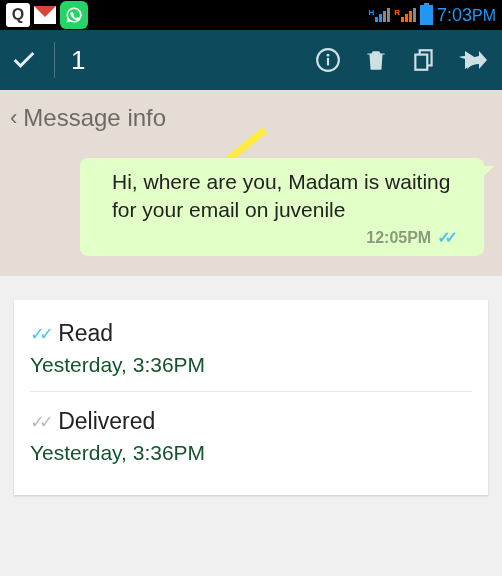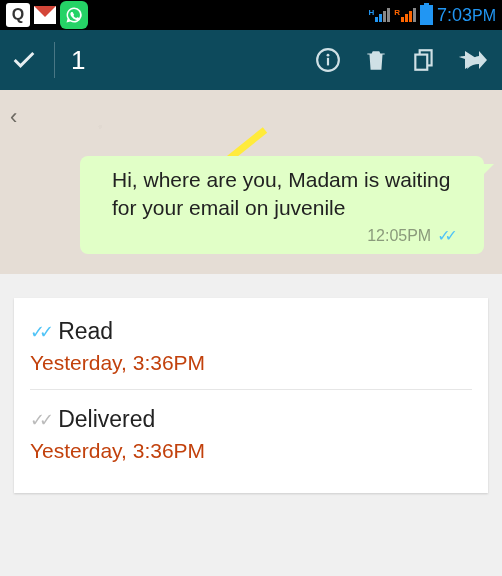--- a/index.html
+++ b/index.html
@@ -118,34 +118,34 @@
       line-height: 1.35;
     }
     .bubble::after{
       content:''; position:absolute; right:-10px; top:8px;
       border: 10px solid transparent;
       border-left-color: #e1ffc7;
       border-top-color: #e1ffc7;
       border-top-left-radius:3px;
       width:0;height:0;
     }
-    .bubble-meta { display:flex; justify-content:flex-end; align-items:center; gap:6px; font-size:16px; color:#8a9a7b; margin-top:2px;}
+    .bubble-meta { display:flex; justify-content:flex-end; align-items:center; gap:6px; font-size:16px; color:#8a9a7b; margin-top:2px;font-weight:bold;}
     .ticks { color:#4fc3f7; font-size:16px; letter-spacing:-6px; }
 
     .info-card {
       background:#fff; margin: 24px 14px 0; padding: 4px 16px 16px;
       box-shadow: 0 1px 2px rgba(0,0,0,0.15);
     }
     .info-row { padding: 16px 0 14px; }
     .info-row + .info-row { border-top:1px solid #e6e6e6; }
     .info-row-top { display:flex; align-items:center; gap:10px; font-size:23px; color:#222;}
     .info-row-top .ticks2 { font-size:18px; letter-spacing:-6px; }
     .ticks2.read{ color:#4fc3f7; }
     .ticks2.delivered{ color:#bbb; }
-    .info-row-time { color:#c2410c; font-size:21px; margin-top:6px;}
+    .info-row-time { color:#14532d; font-size:21px; margin-top:6px;}
   </style>
 </head>
 <body>
 
 <div class="status-bar">
   <div class="status-left">
     <span class="q-icon">Q</span>
     <span class="gmail-icon"></span>
     <span class="whatsapp-icon">
       <svg width="18" height="18" viewBox="0 0 24 24" fill="none">
@@ -221,20 +221,21 @@
   <svg class="arrow" width="120" height="100">
     <defs>
         <marker id="ah" markerWidth="10" markerHeight="10" refX="2" refY="5" orient="auto">
           <path d="M0,0 L10,5 L0,10 z" fill="#ffeb3b"></path>
         </marker>
       </defs>
     <line x1="100" y1="10" x2="15" y2="78" stroke="#ffeb3b" stroke-width="7" marker-end="url(#ah)"></line>
   </svg>
   <div class="msg-info-row">
     <span class="chev">‹</span>
+    <span>Message info</span>
   </div>
   <div class="bubble">
     <span>Hi, where are you, Madam is waiting for your email on juvenile</span>
     <div class="bubble-meta">
       <span>12:05PM</span>
       <span class="ticks">✓✓</span>
     </div>
   </div>
 </div>
 

